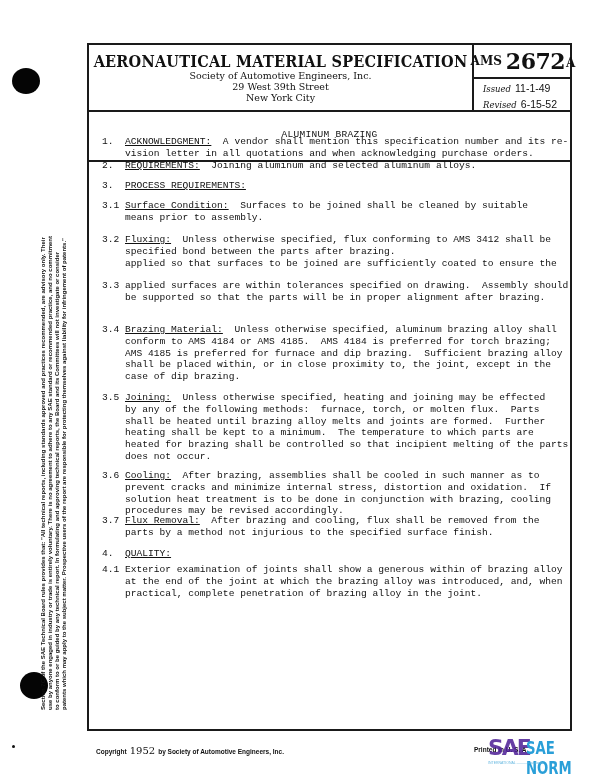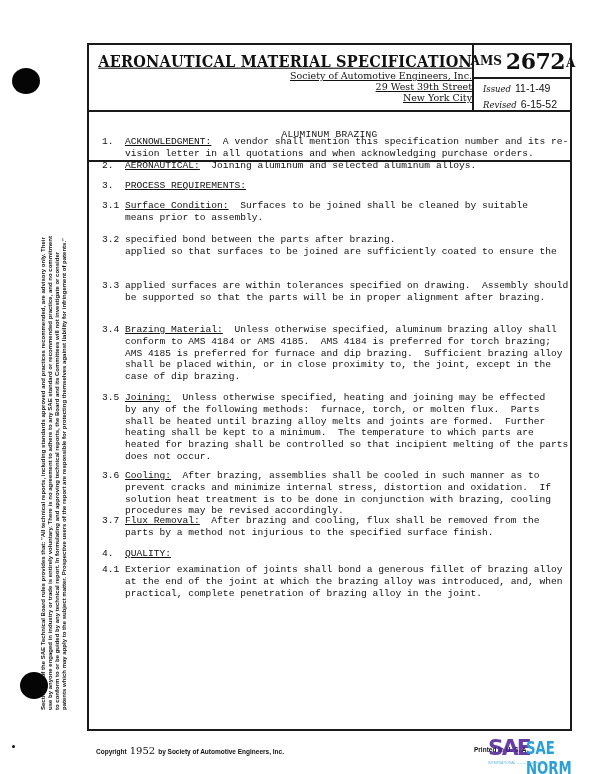--- a/index.html
+++ b/index.html
@@ -6,21 +6,21 @@
   body {
     width: 600px; height: 774px; background: #ffffff; position: relative; overflow: hidden;
     font-family: "Liberation Mono", "DejaVu Sans Mono", monospace; color: #111;
   }
   .hole { position: absolute; background: #050505; border-radius: 50%; }
   .frame {
     position: absolute; left: 87px; top: 43px; width: 485px; height: 688px;
     border: 2px solid #1a1a1a; box-sizing: border-box;
   }
   .header { position: absolute; left: 0; top: 0; width: 100%; height: 67px; border-bottom: 2px solid #1a1a1a; box-sizing: border-box; }
-  .hdr-main { position: absolute; left: 0; top: 0; width: 383px; height: 65px; text-align: right; text-decoration: underline; }
+  .hdr-main { position: absolute; left: 0; top: 0; width: 383px; height: 65px; text-align: center; }
   .hdr-title { font-family: "DejaVu Serif", "Liberation Serif", serif; font-weight: bold; font-size: 14.5px; letter-spacing: 0.2px; margin-top: 7px; transform: scaleY(1.1); }
   .hdr-sub { font-family: "DejaVu Serif", "Liberation Serif", serif; font-size: 9.5px; line-height: 11px; }
   .ams-box { position: absolute; left: 383px; top: 0; width: 100px; height: 65px; border-left: 2px solid #1a1a1a; box-sizing: border-box; }
   .ams-top { height: 34px; border-bottom: 2px solid #1a1a1a; box-sizing: border-box; display: flex; align-items: center; justify-content: center; font-family: "DejaVu Serif", serif; font-weight: bold; }
   .ams-lbl { font-size: 12px; margin-right: 4px; }
   .ams-num { font-size: 22px; letter-spacing: -0.5px; }
   .ams-rev { font-size: 12px; margin-left: 1px; align-self: flex-end; margin-bottom: 7px; }
   .ams-date { font-size: 9.5px; padding-left: 9px; line-height: 14px; }
   .ams-date .lbl { font-family: "DejaVu Serif", serif; font-style: italic; font-size: 8.5px; }
   .ams-date .val { font-family: "Liberation Sans", sans-serif; margin-left: 4px; font-size: 10.5px; }
@@ -84,33 +84,33 @@
     <span class="doc-title">ALUMINUM BRAZING</span>
   </div>
 
   <div class="body" id="doc-body">
       <div class="para" style="top: -39px;">
         <span class="num">1.</span>
         <div class="txt"><div><span class="u">ACKNOWLEDGMENT:</span>  A vendor shall mention this specification number and its re-</div><div>vision letter in all quotations and when acknowledging purchase orders.</div></div>
       </div>
       <div class="para" style="top: -15px;">
         <span class="num">2.</span>
-        <div class="txt"><div><span class="u">AERONAUTICAL:</span>  Joining aluminum and selected aluminum alloys.</div></div>
+        <div class="txt"><div><span class="u">REQUIREMENTS:</span>  Joining aluminum and selected aluminum alloys.</div></div>
       </div>
       <div class="para" style="top: 5px;">
         <span class="num">3.</span>
         <div class="txt"><div><span class="u">PROCESS REQUIREMENTS:</span></div></div>
       </div>
       <div class="para" style="top: 25px;">
         <span class="num">3.1</span>
         <div class="txt"><div><span class="u">Surface Condition:</span>  Surfaces to be joined shall be cleaned by suitable</div><div>means prior to assembly.</div></div>
       </div>
       <div class="para" style="top: 59px;">
         <span class="num">3.2</span>
-        <div class="txt"><div>specified bond between the parts after brazing.</div><div>applied so that surfaces to be joined are sufficiently coated to ensure the</div></div>
+        <div class="txt"><div><span class="u">Fluxing:</span>  Unless otherwise specified, flux conforming to AMS 3412 shall be</div><div>specified bond between the parts after brazing.</div><div>applied so that surfaces to be joined are sufficiently coated to ensure the</div></div>
       </div>
       <div class="para" style="top: 105px;">
         <span class="num">3.3</span>
         <div class="txt"><div>applied surfaces are within tolerances specified on drawing.  Assembly should</div><div>be supported so that the parts will be in proper alignment after brazing.</div></div>
       </div>
       <div class="para" style="top: 149px;">
         <span class="num">3.4</span>
         <div class="txt"><div><span class="u">Brazing Material:</span>  Unless otherwise specified, aluminum brazing alloy shall</div><div>conform to AMS 4184 or AMS 4185.  AMS 4184 is preferred for torch brazing;</div><div>AMS 4185 is preferred for furnace and dip brazing.  Sufficient brazing alloy</div><div>shall be placed within, or in close proximity to, the joint, except in the</div><div>case of dip brazing.</div></div>
       </div>
       <div class="para" style="top: 217px;">
@@ -124,21 +124,21 @@
       <div class="para" style="top: 340px;">
         <span class="num">3.7</span>
         <div class="txt"><div><span class="u">Flux Removal:</span>  After brazing and cooling, flux shall be removed from the</div><div>parts by a method not injurious to the specified surface finish.</div></div>
       </div>
       <div class="para" style="top: 373px;">
         <span class="num">4.</span>
         <div class="txt"><div><span class="u">QUALITY:</span></div></div>
       </div>
       <div class="para" style="top: 389px;">
         <span class="num">4.1</span>
-        <div class="txt"><div>Exterior examination of joints shall bond a generous fillet of brazing alloy</div><div>at the end of the joint at which the brazing alloy was introduced, and, when</div><div>practical, complete penetration of brazing alloy in the joint.</div></div>
+        <div class="txt"><div>Exterior examination of joints shall show a generous within of brazing alloy</div><div>at the end of the joint at which the brazing alloy was introduced, and, when</div><div>practical, complete penetration of brazing alloy in the joint.</div></div>
       </div>
     </div>
 </div>
 
 <div class="footer">
   <div class="copy">
     <span>Copyright</span><span class="yr">1952</span><span>by Society of Automotive Engineers, Inc.</span>
   </div>
   <div class="printed">Printed in U. S. A.</div>
 </div>

